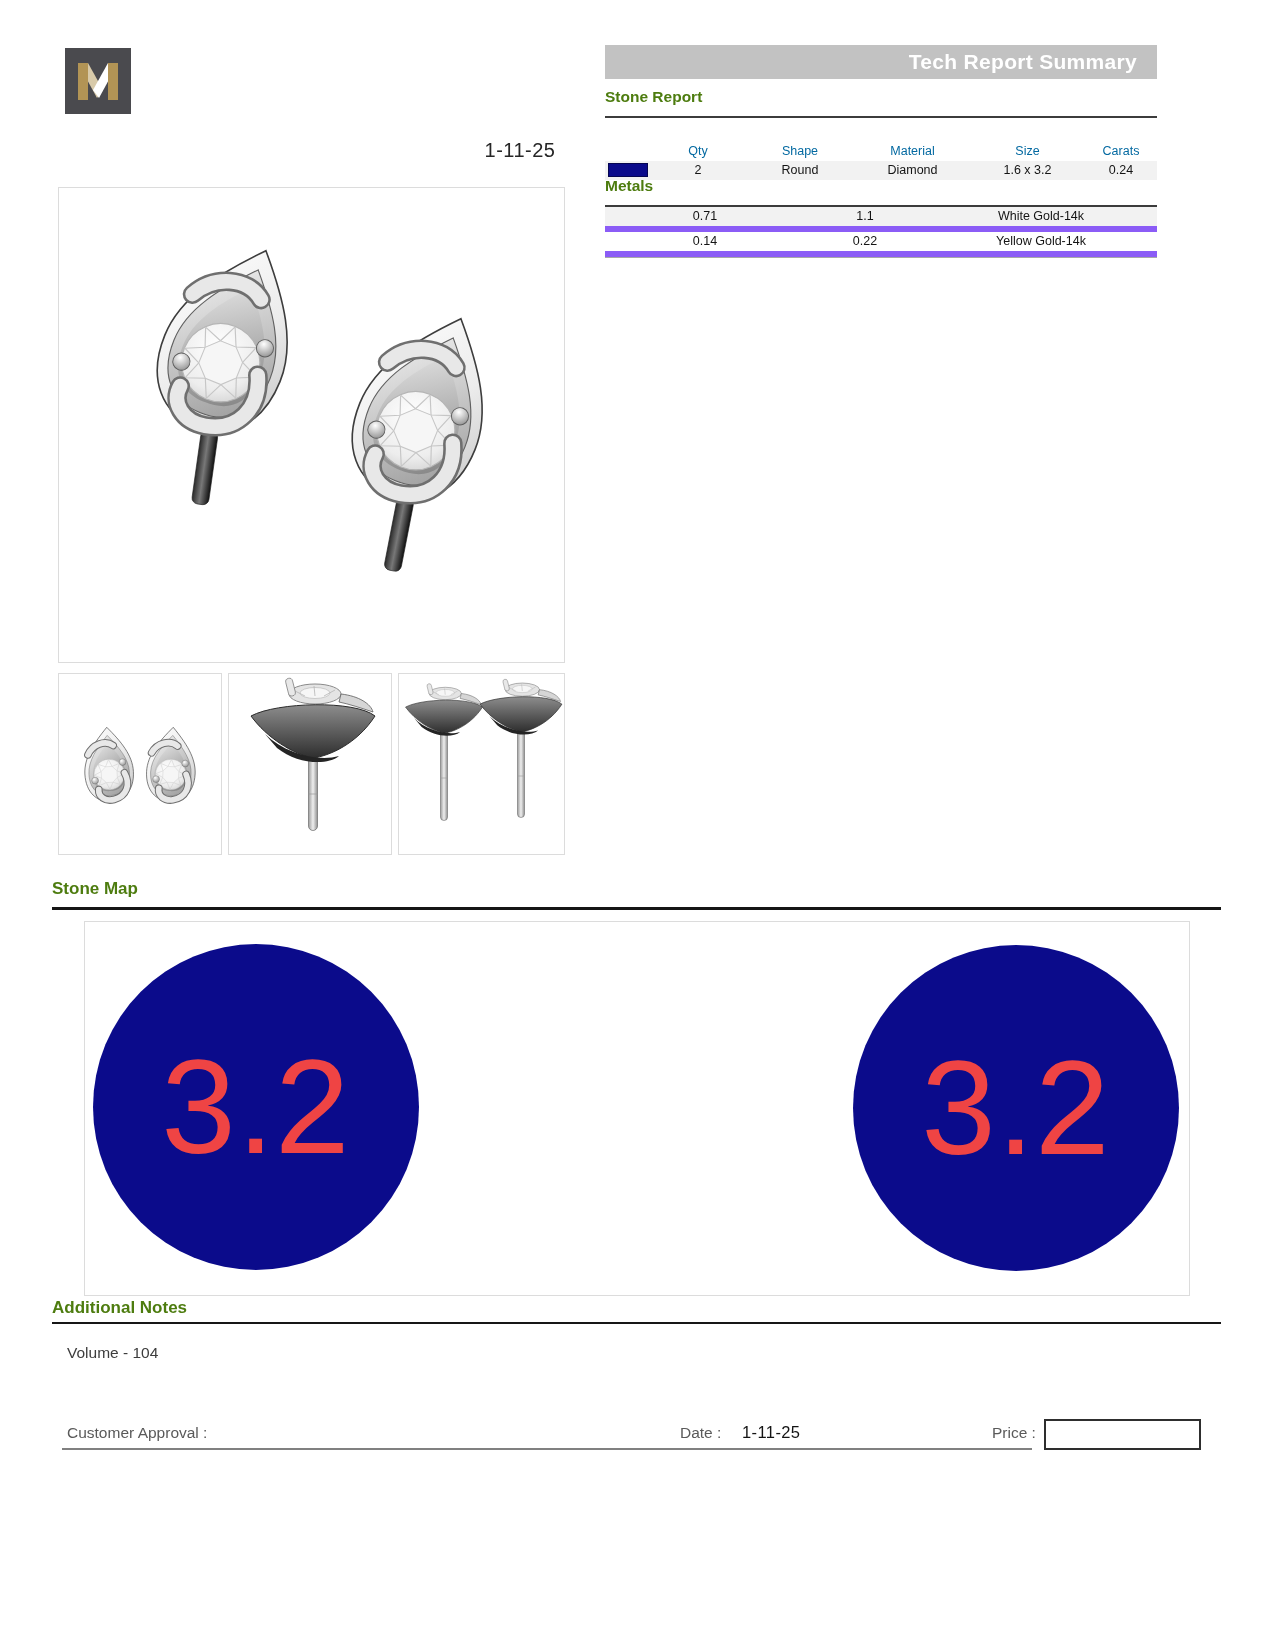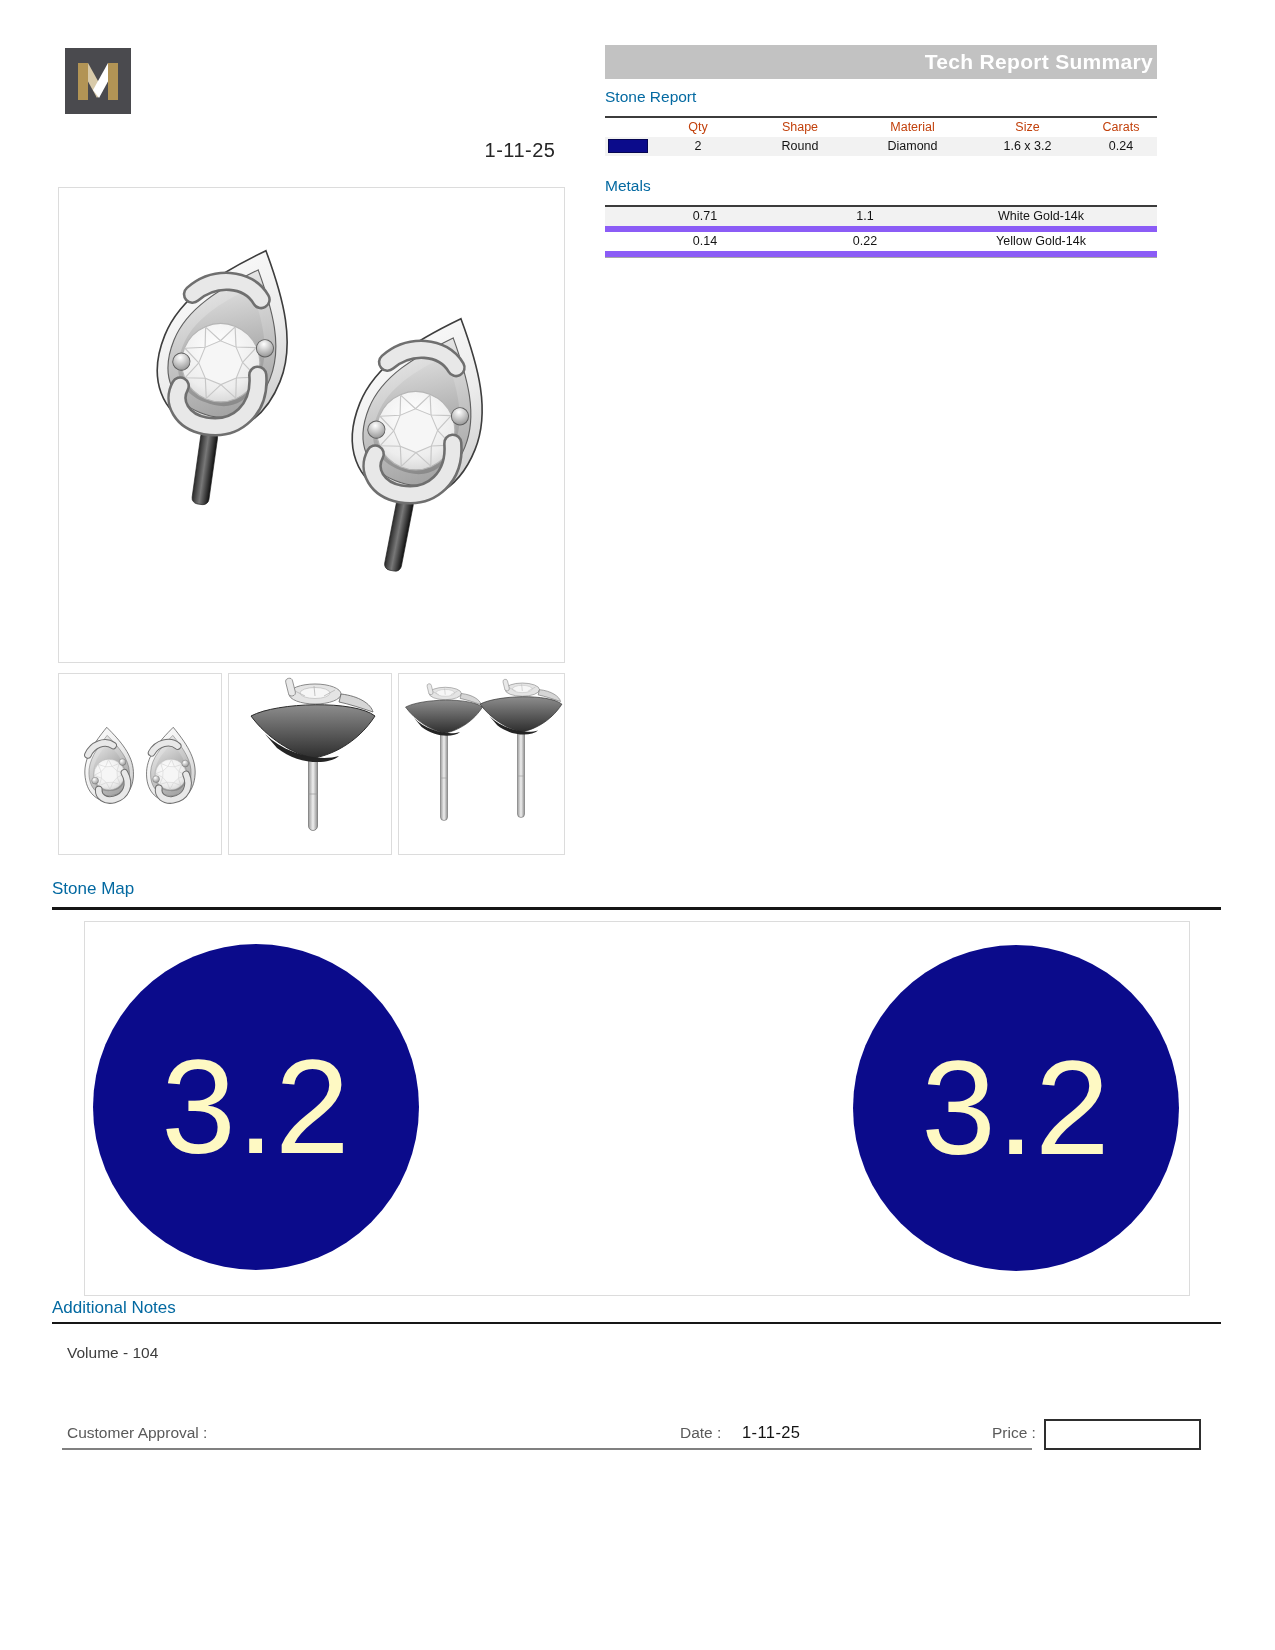--- a/index.html
+++ b/index.html
@@ -6,40 +6,40 @@
   .page{position:relative;width:1275px;height:1650px;background:#fff;overflow:hidden;
         font-family:"Liberation Sans",sans-serif;color:#111;}
   .abs{position:absolute;}
 
   
   .logo{left:65px;top:48px;width:66px;height:66px;}
 
   
   .header-bar{left:605px;top:45px;width:552px;height:34px;background:#c2c2c2;
               display:flex;align-items:center;justify-content:flex-end;}
-  .header-bar .title{color:#ffffff;font-size:21px;font-weight:700;padding-right:4px;letter-spacing:.3px;}
-
-  
-  .sec-h{font-weight:400;color:#0369a1;}
+  .header-bar .title{color:#ffffff;font-size:21px;font-weight:700;padding-right:20px;letter-spacing:.3px;}
+
+  
+  .sec-h{font-weight:700;color:#4d7c0f;}
   .h-stone-report{left:605px;top:88px;font-size:15.5px;}
   .h-metals{left:605px;top:177px;font-size:15.5px;}
   .h-stone-map{left:52px;top:879px;font-size:17px;}
   .h-add-notes{left:52px;top:1298px;font-size:17px;}
   .rule{background:#161616;}
   .rule-sm{left:52px;top:907px;width:1169px;height:3px;}
   .rule-an{left:52px;top:1322px;width:1169px;height:2px;}
 
   
   .tbl{font-size:12.5px;}
   .stone-tbl{left:605px;top:116px;width:552px;border-top:2px solid #3c3c3c;}
   .metals-tbl{left:605px;top:205px;width:552px;border-top:2px solid #3c3c3c;}
   .trow{display:grid;height:19px;line-height:19px;}
   .stone-tbl .trow{grid-template-columns:46px 94px 110px 115px 115px 72px;}
   .metals-tbl .trow{grid-template-columns:200px 120px 232px;}
-  .thead{color:#c2410c;}
+  .thead{color:#0369a1;margin-top:24px;}
   .tdata{color:#141414;}
   .tdata.alt{background:#f2f2f2;}
   .tc{text-align:center;overflow:hidden;white-space:nowrap;}
   .metals-tbl{border-bottom:1px solid #a8a8a8;}
   .metals-tbl .tdata{border-bottom:6px solid #8b5cf6;}
   .swatch{display:inline-block;width:40px;height:14px;margin-top:2px;border:1px solid rgba(0,0,10,.45);box-sizing:border-box;}
 
   
   .date-top{left:440px;top:139px;width:160px;text-align:center;font-size:20px;color:#262626;letter-spacing:.5px;}
 
@@ -47,21 +47,21 @@
   .imgbox{border:1px solid #dcdcdc;background:#fff;box-sizing:border-box;}
   .main-image{left:58px;top:187px;width:507px;height:476px;}
   .thumb1{left:58px;top:673px;width:164px;height:182px;}
   .thumb2{left:228px;top:673px;width:164px;height:182px;}
   .thumb3{left:398px;top:673px;width:167px;height:182px;}
 
   
   .stone-map-box{left:84px;top:921px;width:1106px;height:375px;border:1px solid #dcdcdc;box-sizing:border-box;}
   .stone-circle{position:absolute;width:326px;height:326px;border-radius:50%;
                 display:flex;align-items:center;justify-content:center;}
-  .stone-circle .sz{color:#fef9c3;font-size:134px;font-weight:400;letter-spacing:1px;line-height:1;}
+  .stone-circle .sz{color:#ef4444;font-size:134px;font-weight:400;letter-spacing:1px;line-height:1;}
   .sc-left{left:8px;top:22px;}
   .sc-right{left:768px;top:23px;}
 
   
   .note-text{left:67px;top:1344px;font-size:15.5px;color:#3d3d3d;}
   .f-label{font-size:15.5px;color:#5a5a5a;}
   .f-ca{left:67px;top:1424px;}
   .f-date-l{left:680px;top:1424px;}
   .f-date-v{left:742px;top:1423px;font-size:16.5px;color:#141414;letter-spacing:.4px;}
   .f-price-l{left:984px;top:1424px;margin-left:8px;}

